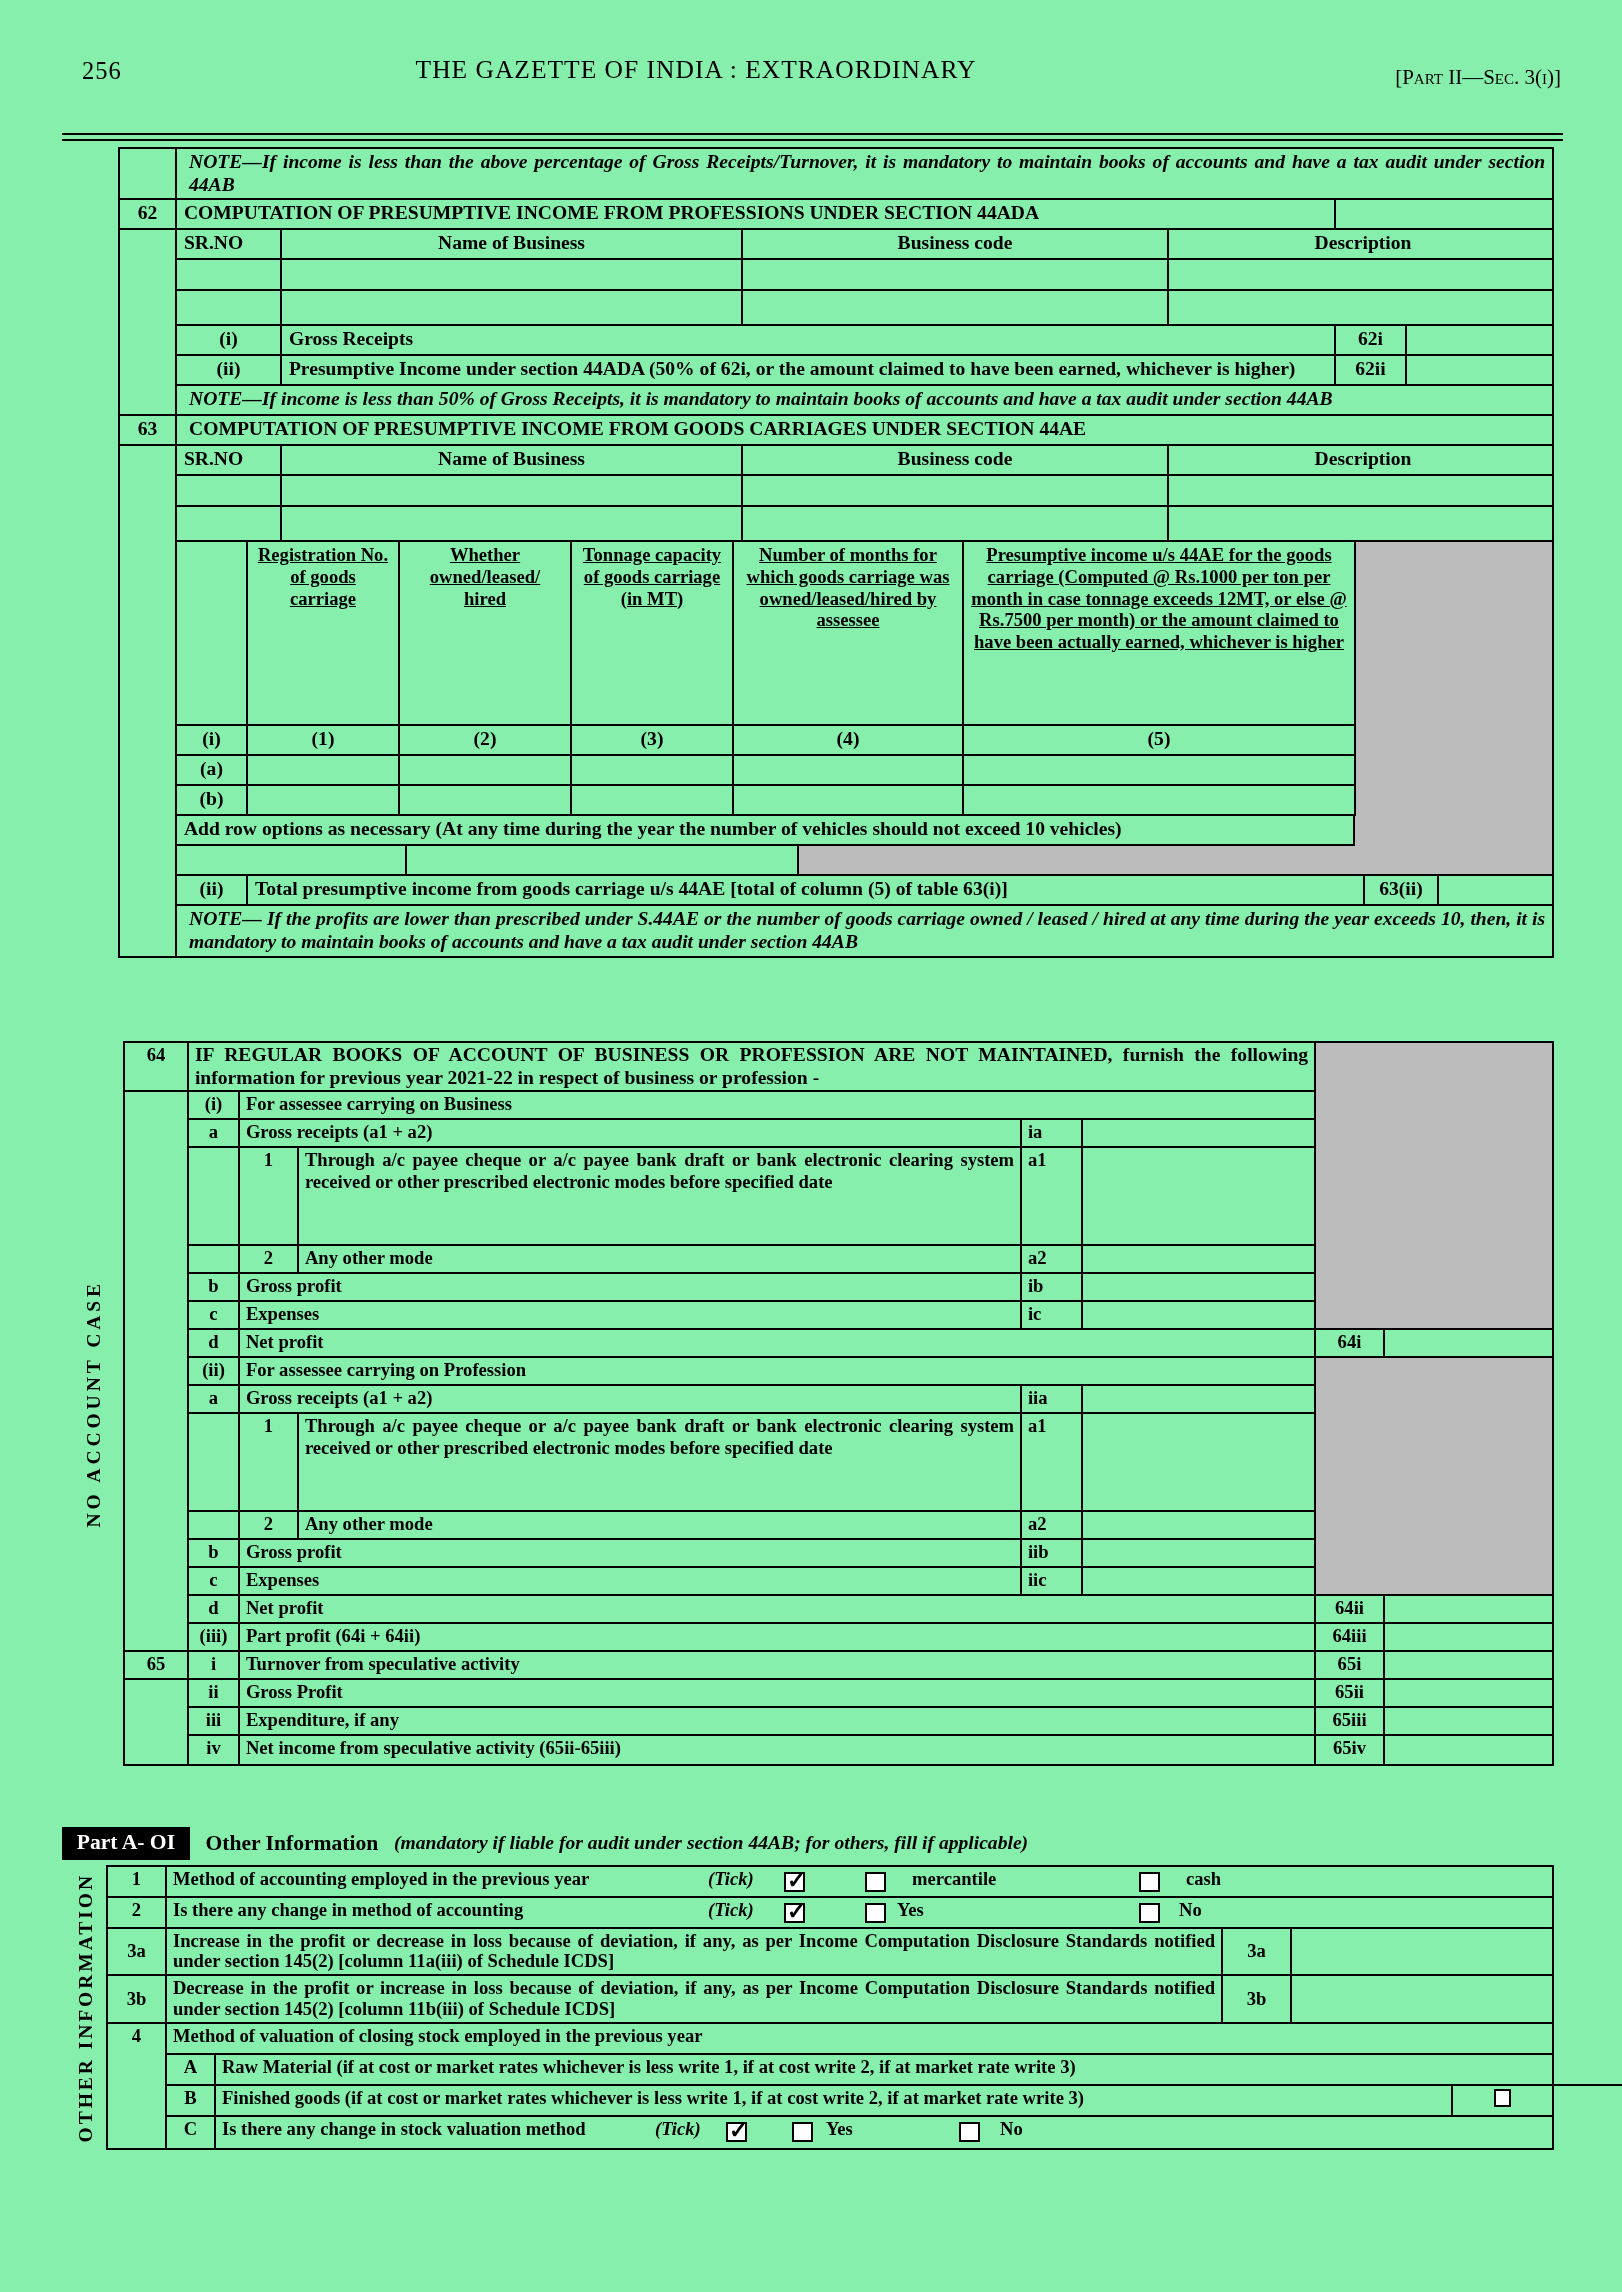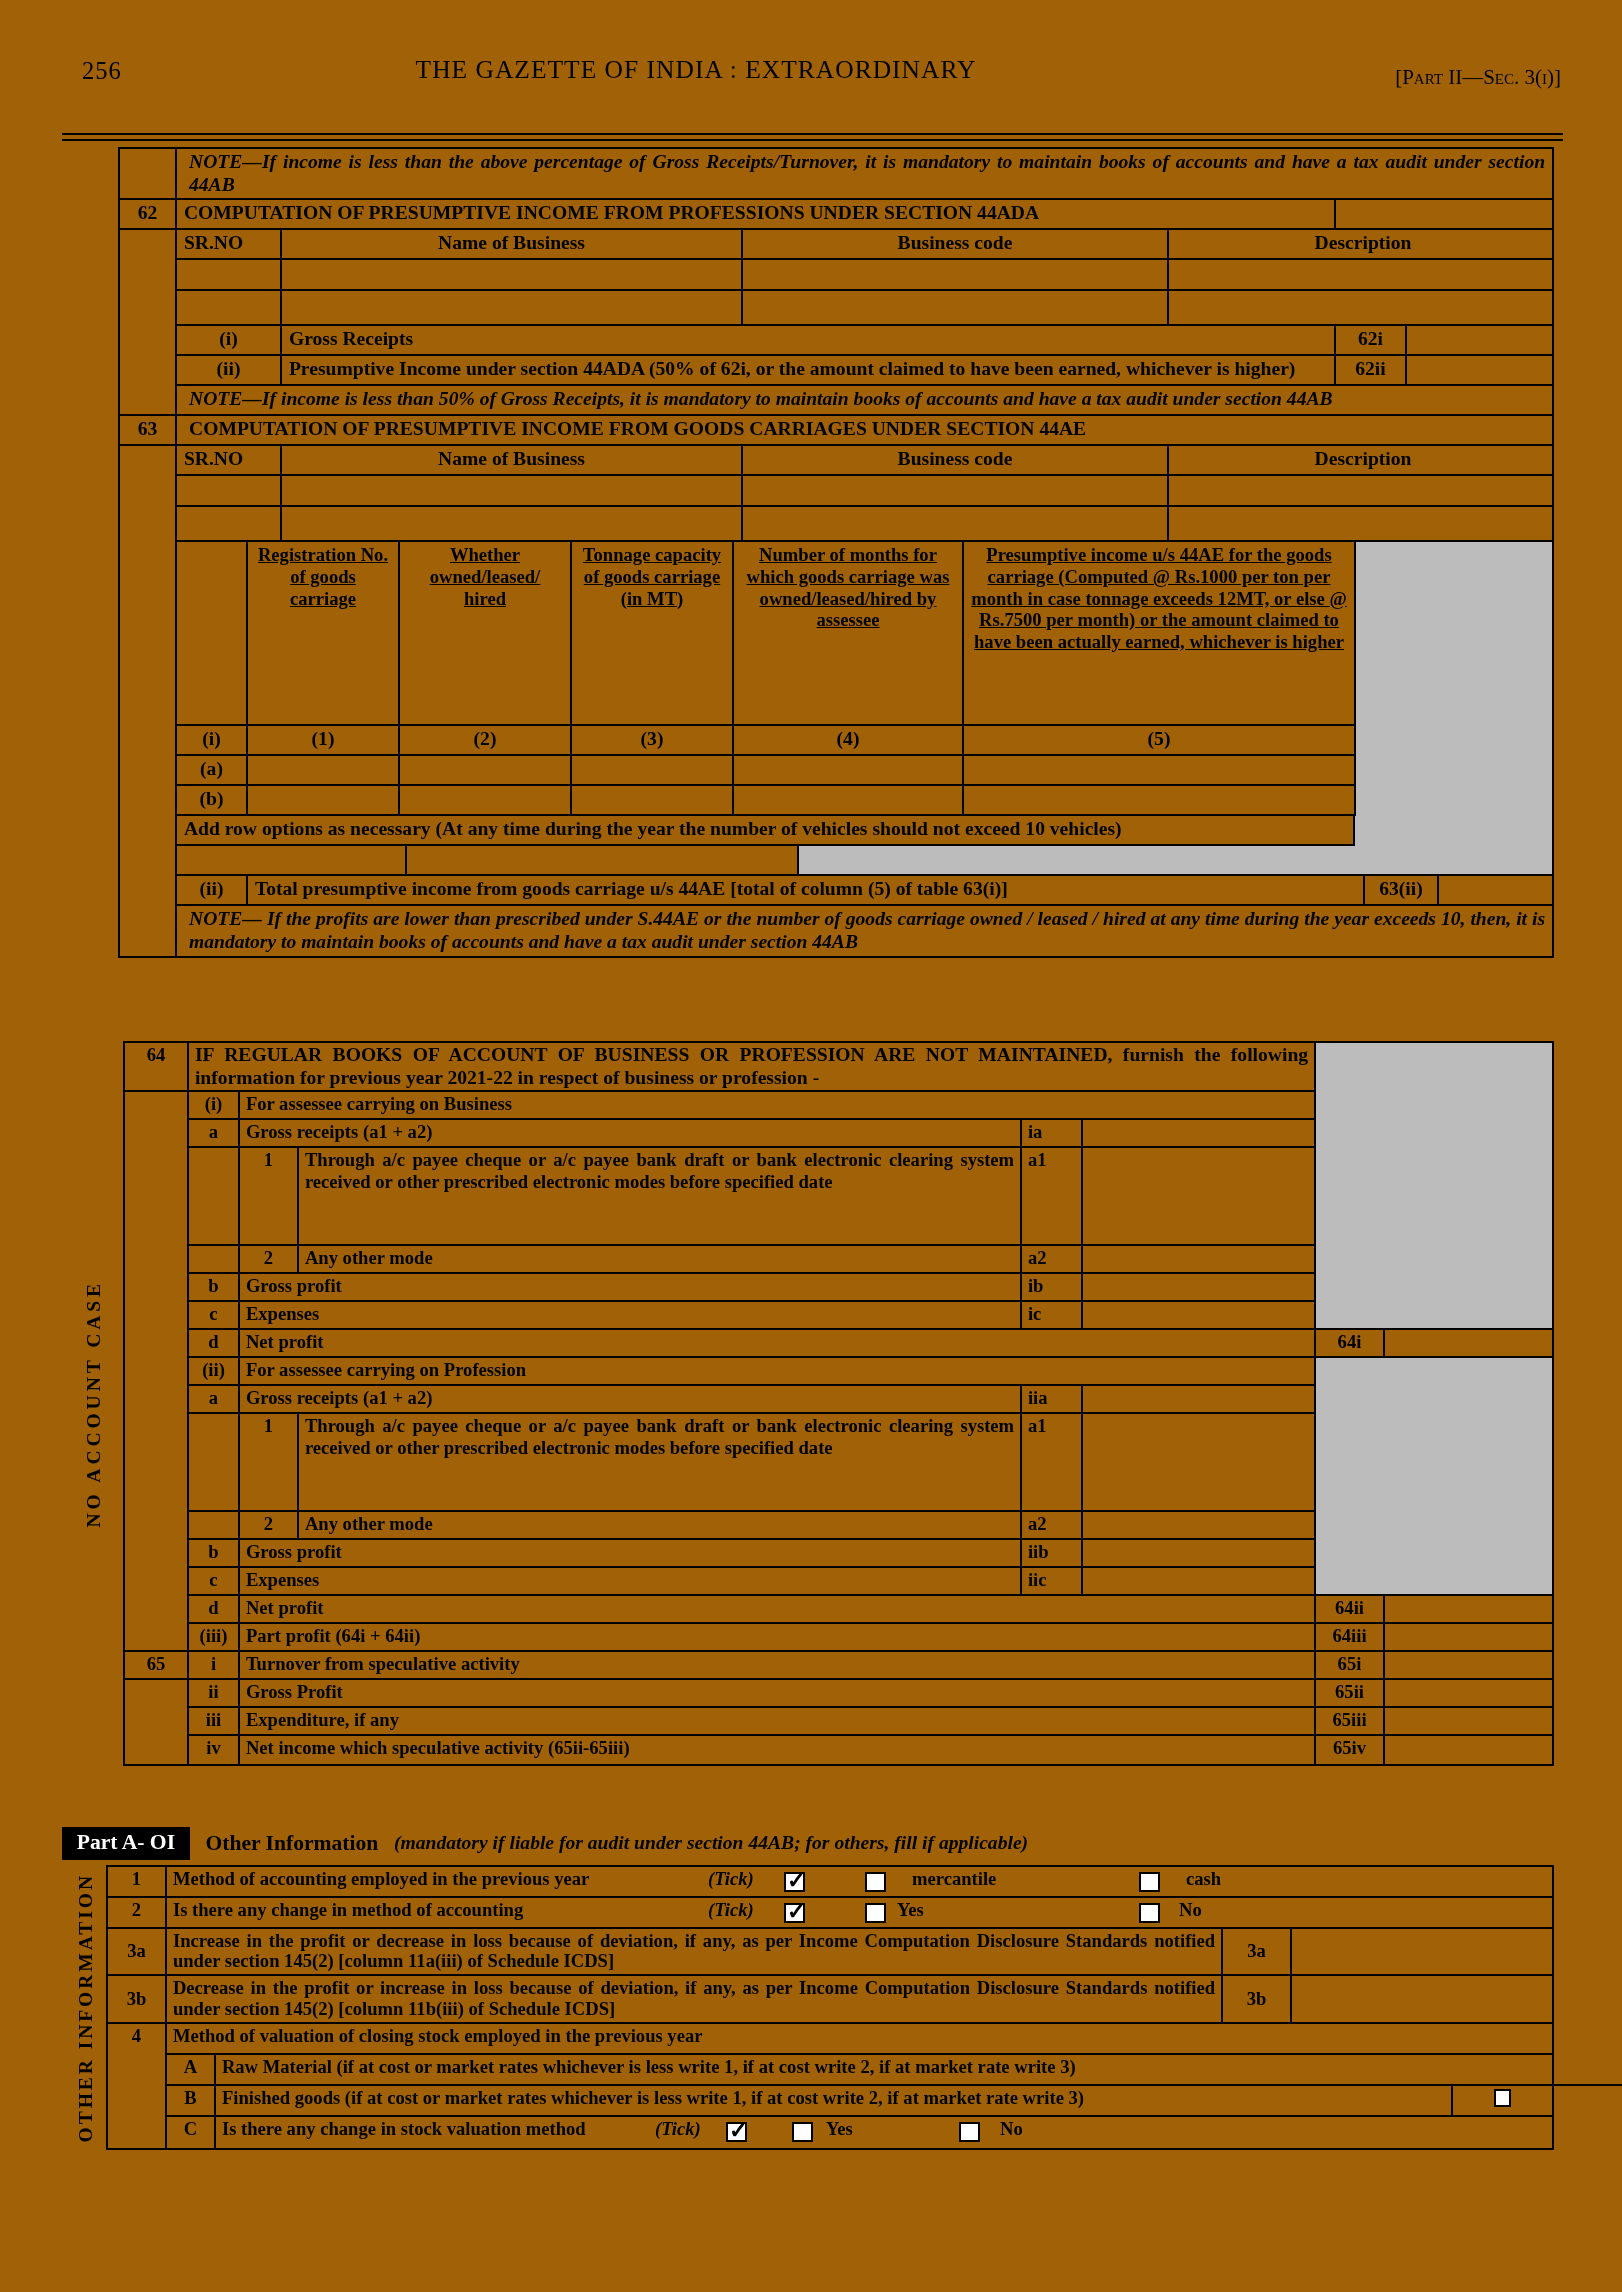--- a/index.html
+++ b/index.html
@@ -1,17 +1,17 @@
 <!DOCTYPE html>
 <html><head>
 <meta charset="utf-8">
 <style>
   * { margin:0; padding:0; box-sizing:border-box; }
   body { background:#888; font-family:"Liberation Serif", serif; }
-  .page { position:relative; width:1622px; height:2293px; background:#a16207; color:#000;
+  .page { position:relative; width:1622px; height:2293px; background:#86efac; color:#000;
           font-weight:bold; overflow:hidden; margin:0 auto; }
 
   
   .hdr-num  { position:absolute; left:82px;  top:57px; font-size:24.5px; font-weight:normal; letter-spacing:1px; }
   .hdr-title{ position:absolute; left:353px; top:55px; width:686px; text-align:center;
               font-size:25.5px; font-weight:normal; letter-spacing:1px; }
   .hdr-part { position:absolute; right:61px; top:65px; font-size:21px; font-weight:normal; font-variant:small-caps; }
   .rule { position:absolute; left:62px; right:59px; top:133px; height:7.8px;
           border-top:2.5px solid #000; border-bottom:2px solid #000; }
 
@@ -381,21 +381,21 @@
     <div class="band">
       <div class="c nb" style="width:64px"></div>
       <div class="c ctr" style="width:51px">iii</div>
       <div class="c" style="width:1076px">Expenditure, if any</div>
       <div class="c ctr" style="width:69px">65iii</div>
       <div class="c last fill"></div>
     </div>
     <div class="band">
       <div class="c nb" style="width:64px;border-bottom:0"></div>
       <div class="c ctr" style="width:51px;border-bottom:0">iv</div>
-      <div class="c" style="width:1076px;border-bottom:0">Net income which speculative activity (65ii-65iii)</div>
+      <div class="c" style="width:1076px;border-bottom:0">Net income from speculative activity (65ii-65iii)</div>
       <div class="c ctr" style="width:69px;border-bottom:0">65iv</div>
       <div class="c last fill" style="border-bottom:0"></div>
     </div>
   </div>
 
   <div class="oiwrap">
     <div class="oihead">
       <span class="badge">Part A- OI</span>
       <span class="oititle">Other Information</span>
       <span class="oisub">(mandatory if liable for audit under section 44AB; for others, fill if applicable)</span>

